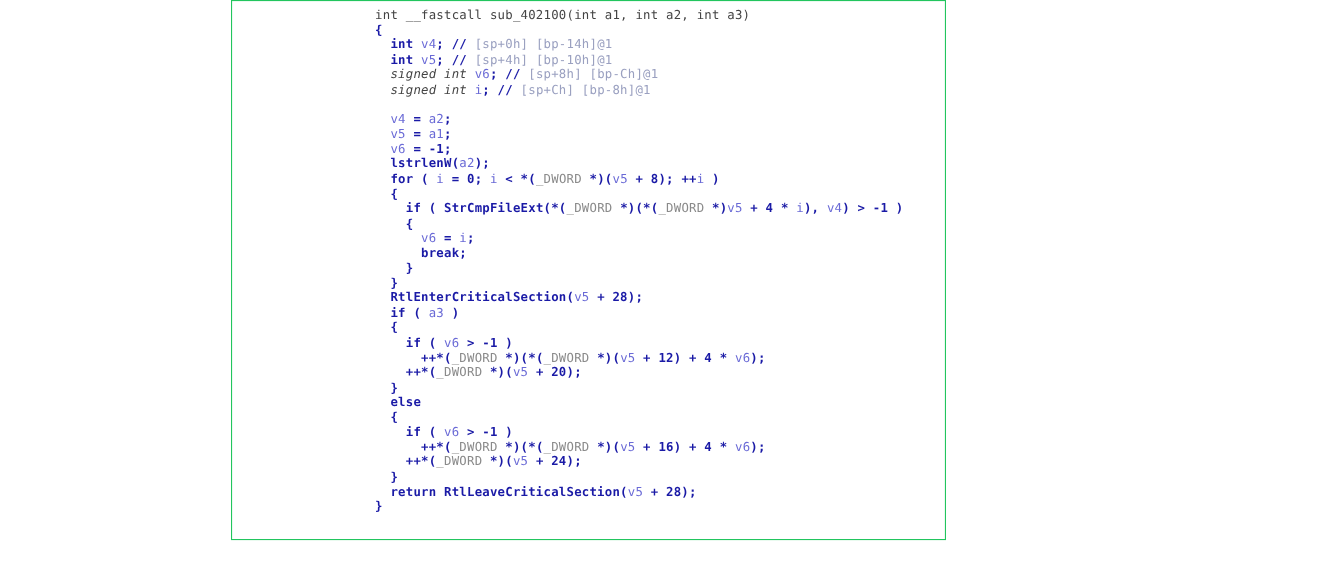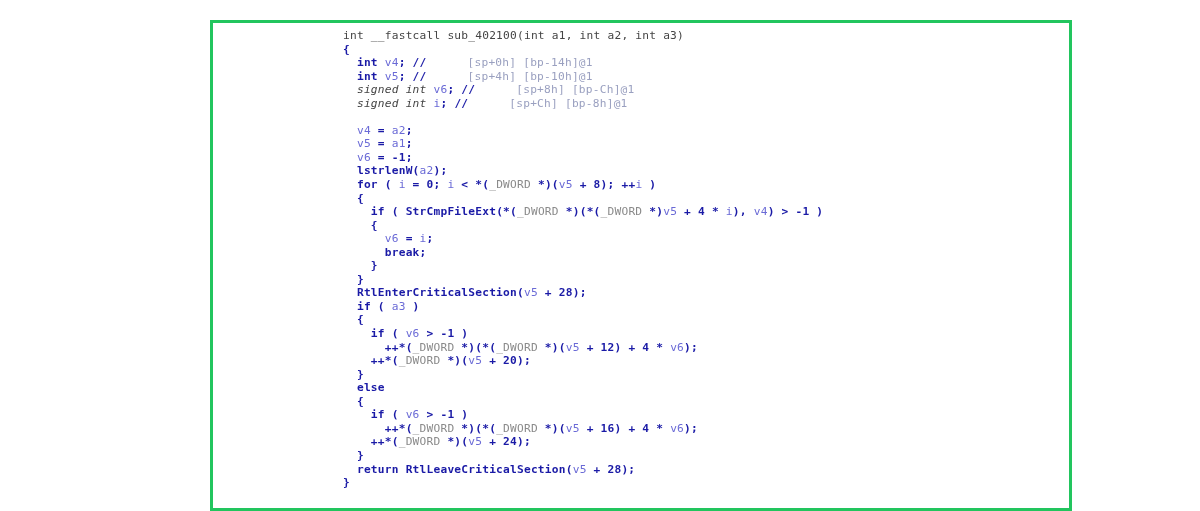--- a/index.html
+++ b/index.html
@@ -19,25 +19,25 @@
     position: relative;
     width: 1200px;
     height: 511px;
     background: #ffffff;
   }
 
   
   #code-frame {
     position: absolute;
     left: 210px;
-    top: 20px;
-    width: 862px;
+    top: 0;
+    width: 650px;
     height: 491px;
     box-sizing: border-box;
-    border: 3px solid #22c55e;
+    border: 1px solid #22c55e;
     background: #ffffff;
     overflow: hidden;
   }
 
   #code-listing {
     position: absolute;
     left: 130px;
     top: 6px;
     right: 0;
     font-size: 11.2px;
@@ -50,21 +50,21 @@
   .code-line {
     white-space: pre;
     min-height: 13.55px;
   }
 
   
   .tk-plain   { color: #444444; }            
   .tk-kw      { color: #1a1aa6; font-weight: bold; }   
   .tk-var     { color: #6a6ad6; }            
   .tk-type    { color: #8a8a8a; text-align: right; }            
-  .tk-cmt     { color: #9aa0c0; margin-left: 34px; }            
+  .tk-cmt     { color: #9aa0c0; }            
   .tk-decl    { color: #444444; font-style: italic; }
 </style>
 </head>
 <body>
 
 <div id="page">
   <div id="code-frame">
     <div id="code-listing"><div class="code-line"><span class="tk-plain"></span><span class="tk-plain">int __fastcall sub_402100(int a1, int a2, int a3)</span></div><div class="code-line"><span class="tk-plain"></span><span class="tk-kw">{</span></div><div class="code-line"><span class="tk-plain">  </span><span class="tk-kw">int </span><span class="tk-var">v4</span><span class="tk-kw">; </span><span class="tk-kw">// </span><span class="tk-cmt">[sp+0h] [bp-14h]@1</span></div><div class="code-line"><span class="tk-plain">  </span><span class="tk-kw">int </span><span class="tk-var">v5</span><span class="tk-kw">; </span><span class="tk-kw">// </span><span class="tk-cmt">[sp+4h] [bp-10h]@1</span></div><div class="code-line"><span class="tk-plain">  </span><span class="tk-decl">signed int </span><span class="tk-var">v6</span><span class="tk-kw">; </span><span class="tk-kw">// </span><span class="tk-cmt">[sp+8h] [bp-Ch]@1</span></div><div class="code-line"><span class="tk-plain">  </span><span class="tk-decl">signed int </span><span class="tk-var">i</span><span class="tk-kw">; </span><span class="tk-kw">// </span><span class="tk-cmt">[sp+Ch] [bp-8h]@1</span></div><div class="code-line"><span class="tk-plain"></span><span class="tk-plain"></span>​</div><div class="code-line"><span class="tk-plain">  </span><span class="tk-var">v4</span><span class="tk-kw"> = </span><span class="tk-var">a2</span><span class="tk-kw">;</span></div><div class="code-line"><span class="tk-plain">  </span><span class="tk-var">v5</span><span class="tk-kw"> = </span><span class="tk-var">a1</span><span class="tk-kw">;</span></div><div class="code-line"><span class="tk-plain">  </span><span class="tk-var">v6</span><span class="tk-kw"> = -1;</span></div><div class="code-line"><span class="tk-plain">  </span><span class="tk-kw">lstrlenW</span><span class="tk-kw">(</span><span class="tk-var">a2</span><span class="tk-kw">);</span></div><div class="code-line"><span class="tk-plain">  </span><span class="tk-kw">for ( </span><span class="tk-var">i</span><span class="tk-kw"> = 0; </span><span class="tk-var">i</span><span class="tk-kw"> &lt; *(</span><span class="tk-type">_DWORD</span><span class="tk-kw"> *)(</span><span class="tk-var">v5</span><span class="tk-kw"> + 8); ++</span><span class="tk-var">i</span><span class="tk-kw"> )</span></div><div class="code-line"><span class="tk-plain">  </span><span class="tk-kw">{</span></div><div class="code-line"><span class="tk-plain">    </span><span class="tk-kw">if ( </span><span class="tk-kw">StrCmpFileExt</span><span class="tk-kw">(*(</span><span class="tk-type">_DWORD</span><span class="tk-kw"> *)(*(</span><span class="tk-type">_DWORD</span><span class="tk-kw"> *)</span><span class="tk-var">v5</span><span class="tk-kw"> + 4 * </span><span class="tk-var">i</span><span class="tk-kw">), </span><span class="tk-var">v4</span><span class="tk-kw">) &gt; -1 )</span></div><div class="code-line"><span class="tk-plain">    </span><span class="tk-kw">{</span></div><div class="code-line"><span class="tk-plain">      </span><span class="tk-var">v6</span><span class="tk-kw"> = </span><span class="tk-var">i</span><span class="tk-kw">;</span></div><div class="code-line"><span class="tk-plain">      </span><span class="tk-kw">break;</span></div><div class="code-line"><span class="tk-plain">    </span><span class="tk-kw">}</span></div><div class="code-line"><span class="tk-plain">  </span><span class="tk-kw">}</span></div><div class="code-line"><span class="tk-plain">  </span><span class="tk-kw">RtlEnterCriticalSection</span><span class="tk-kw">(</span><span class="tk-var">v5</span><span class="tk-kw"> + 28);</span></div><div class="code-line"><span class="tk-plain">  </span><span class="tk-kw">if ( </span><span class="tk-var">a3</span><span class="tk-kw"> )</span></div><div class="code-line"><span class="tk-plain">  </span><span class="tk-kw">{</span></div><div class="code-line"><span class="tk-plain">    </span><span class="tk-kw">if ( </span><span class="tk-var">v6</span><span class="tk-kw"> &gt; -1 )</span></div><div class="code-line"><span class="tk-plain">      </span><span class="tk-kw">++*(</span><span class="tk-type">_DWORD</span><span class="tk-kw"> *)(*(</span><span class="tk-type">_DWORD</span><span class="tk-kw"> *)(</span><span class="tk-var">v5</span><span class="tk-kw"> + 12) + 4 * </span><span class="tk-var">v6</span><span class="tk-kw">);</span></div><div class="code-line"><span class="tk-plain">    </span><span class="tk-kw">++*(</span><span class="tk-type">_DWORD</span><span class="tk-kw"> *)(</span><span class="tk-var">v5</span><span class="tk-kw"> + 20);</span></div><div class="code-line"><span class="tk-plain">  </span><span class="tk-kw">}</span></div><div class="code-line"><span class="tk-plain">  </span><span class="tk-kw">else</span></div><div class="code-line"><span class="tk-plain">  </span><span class="tk-kw">{</span></div><div class="code-line"><span class="tk-plain">    </span><span class="tk-kw">if ( </span><span class="tk-var">v6</span><span class="tk-kw"> &gt; -1 )</span></div><div class="code-line"><span class="tk-plain">      </span><span class="tk-kw">++*(</span><span class="tk-type">_DWORD</span><span class="tk-kw"> *)(*(</span><span class="tk-type">_DWORD</span><span class="tk-kw"> *)(</span><span class="tk-var">v5</span><span class="tk-kw"> + 16) + 4 * </span><span class="tk-var">v6</span><span class="tk-kw">);</span></div><div class="code-line"><span class="tk-plain">    </span><span class="tk-kw">++*(</span><span class="tk-type">_DWORD</span><span class="tk-kw"> *)(</span><span class="tk-var">v5</span><span class="tk-kw"> + 24);</span></div><div class="code-line"><span class="tk-plain">  </span><span class="tk-kw">}</span></div><div class="code-line"><span class="tk-plain">  </span><span class="tk-kw">return </span><span class="tk-kw">RtlLeaveCriticalSection</span><span class="tk-kw">(</span><span class="tk-var">v5</span><span class="tk-kw"> + 28);</span></div><div class="code-line"><span class="tk-plain"></span><span class="tk-kw">}</span></div></div>
   </div>
 </div>

